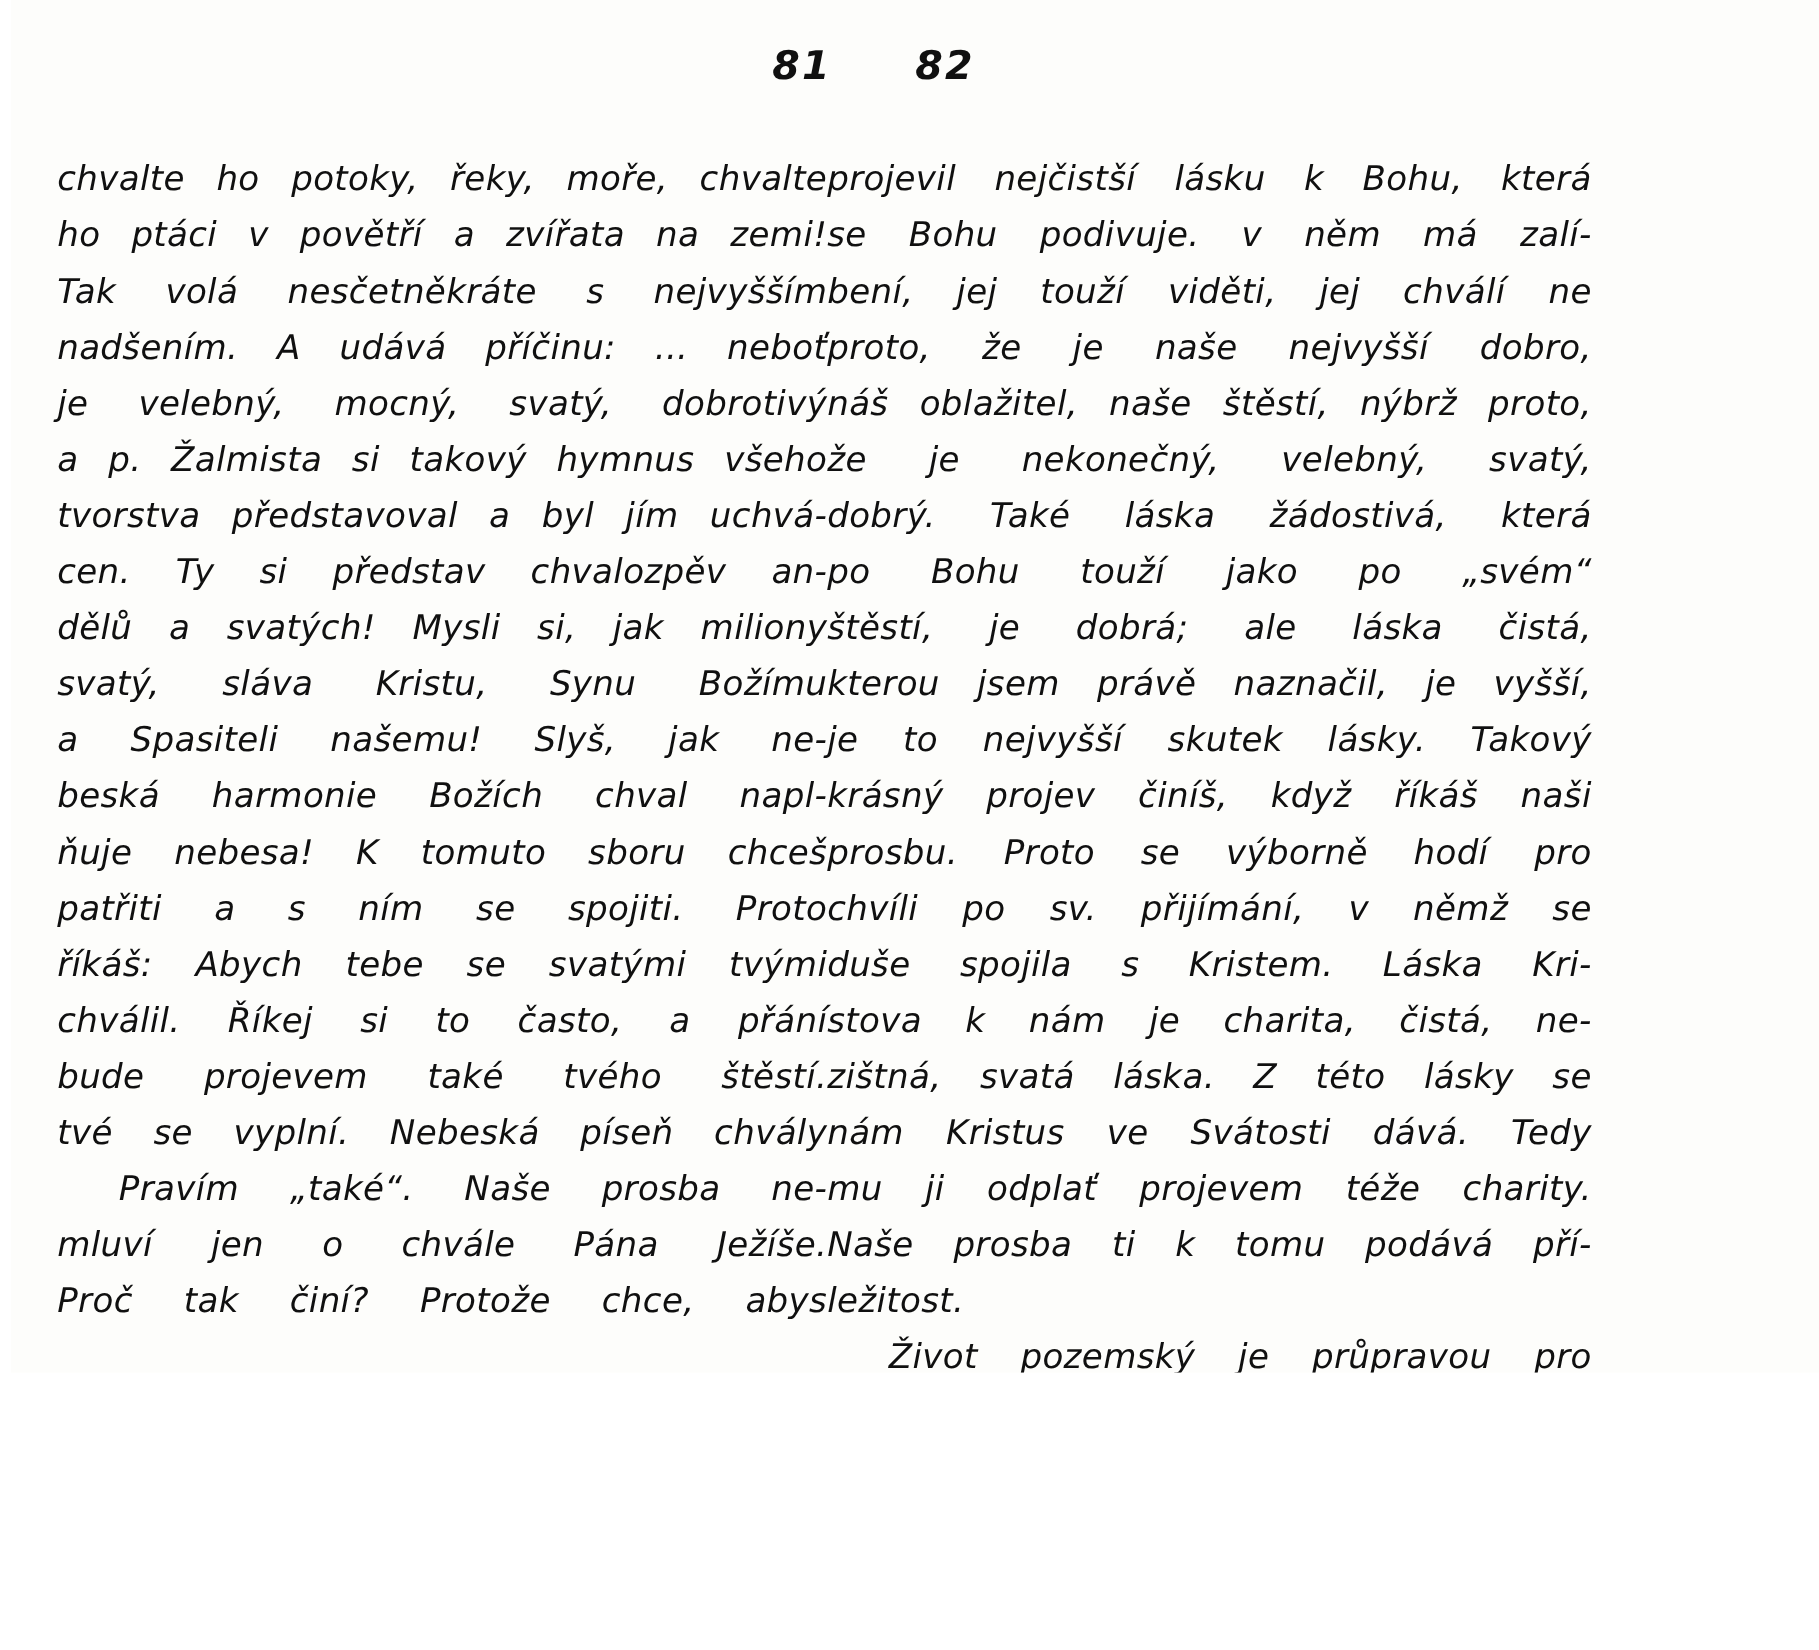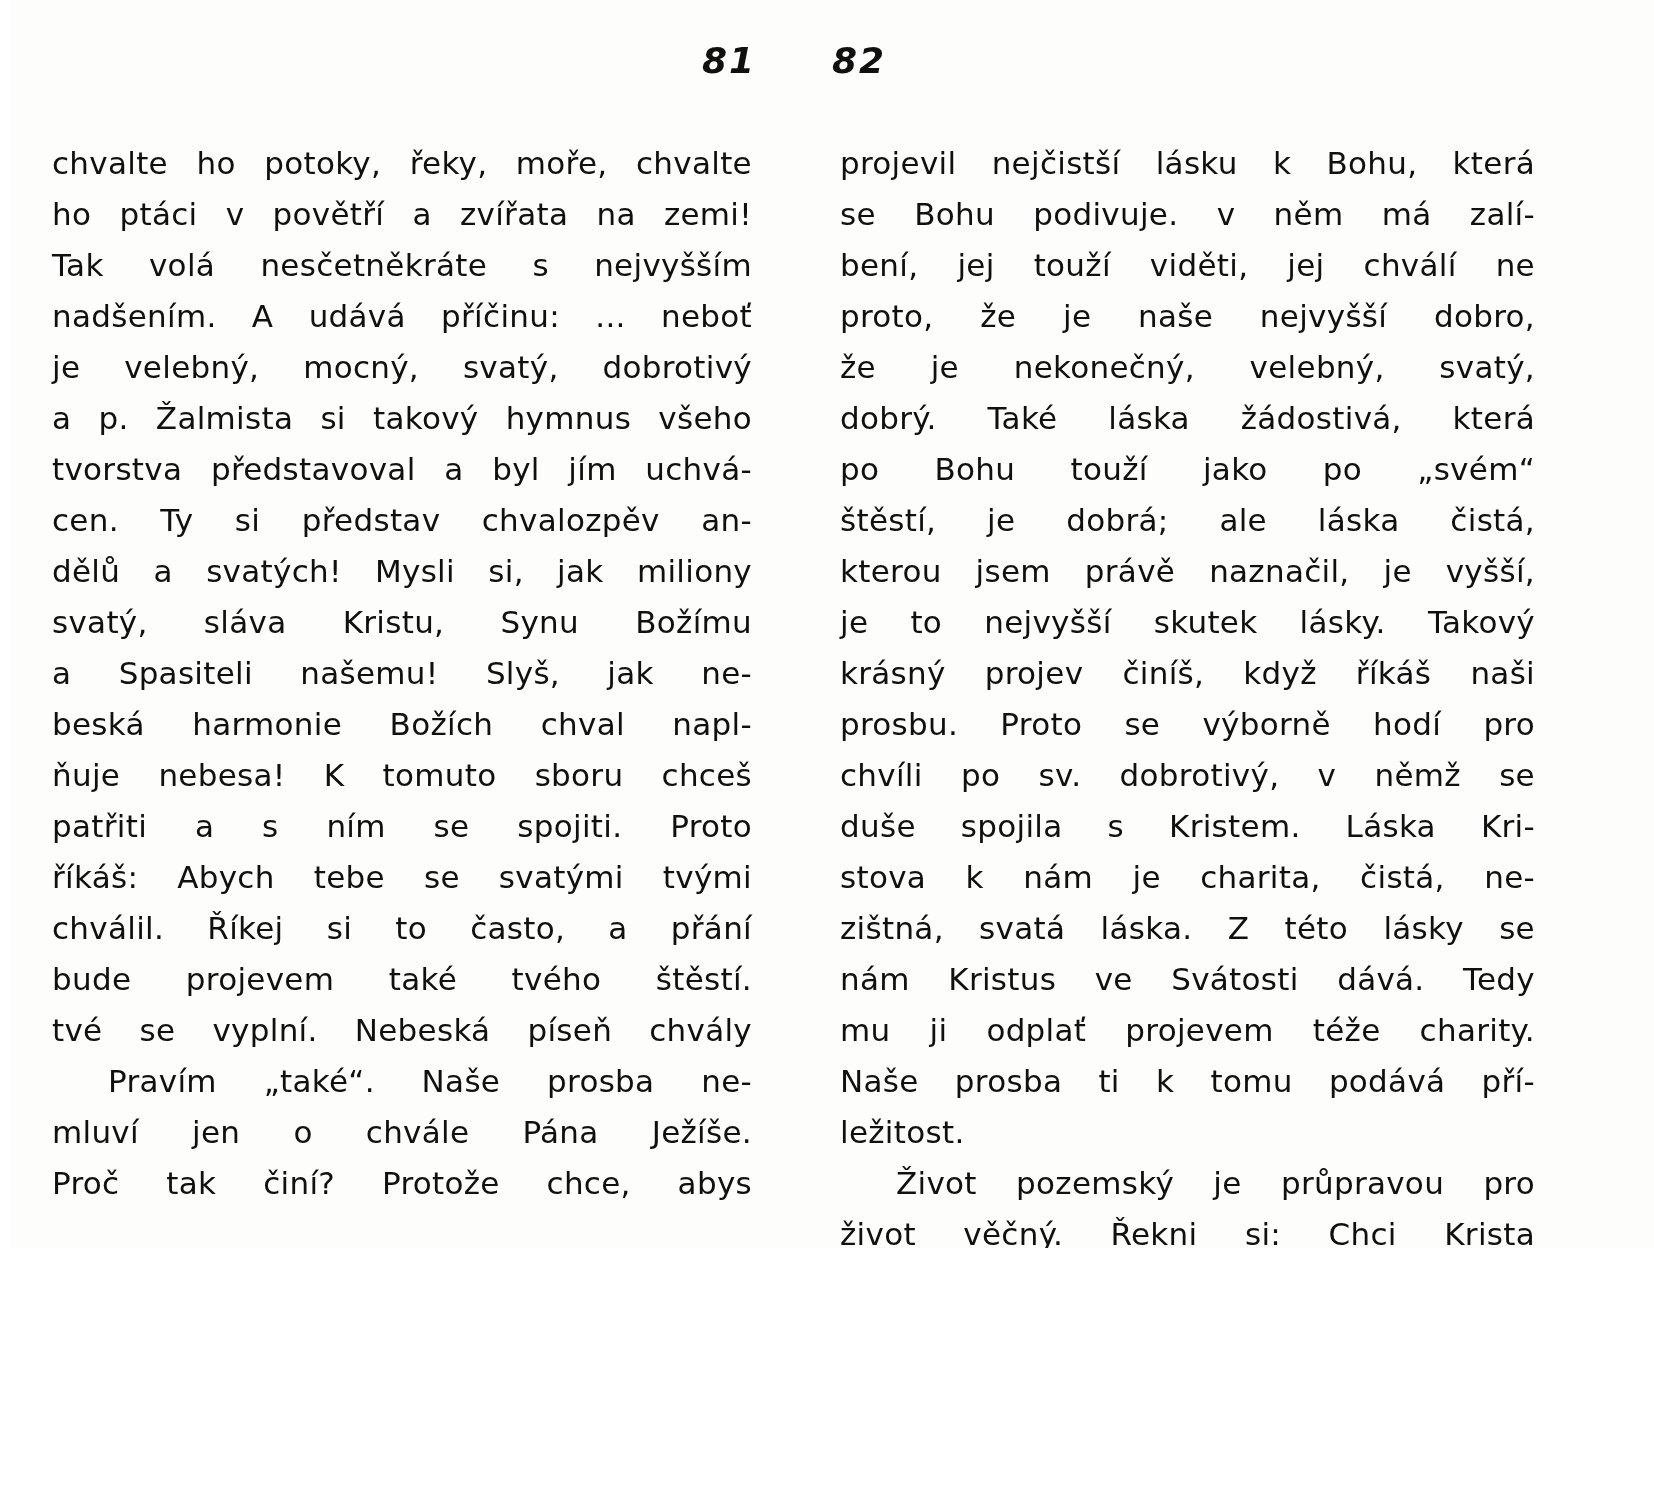--- a/index.html
+++ b/index.html
@@ -34,21 +34,21 @@
   }
   .page-num.left  { left: 692px; }
   .page-num.right { left: 822px; }
 
   .columns {
     position: absolute;
     top: 138px;
     left: 42px;
     width: 1483px;
     display: flex;
-    gap: 88px;
+    font-style: italic;
   }
   .column {
     width: 700px;
   }
   .column.right {
     width: 695px;
   }
   .line {
     height: 51px;
     line-height: 51px;
@@ -115,29 +115,30 @@
         <div class="line">tvé se vyplní. Nebeská píseň chvály</div>
         <div class="line indent">Pravím „také“. Naše prosba ne-</div>
         <div class="line">mluví jen o chvále Pána Ježíše.</div>
         <div class="line">Proč tak činí? Protože chce, abys</div>
       </div>
     <div class="column right" id="col-right">
         <div class="line">projevil nejčistší lásku k Bohu, která</div>
         <div class="line">se Bohu podivuje. v něm má zalí-</div>
         <div class="line">bení, jej touží viděti, jej chválí ne</div>
         <div class="line">proto, že je naše nejvyšší dobro,</div>
+        <div class="line">náš oblažitel, naše štěstí, nýbrž proto,</div>
         <div class="line">že je nekonečný, velebný, svatý,</div>
         <div class="line">dobrý. Také láska žádostivá, která</div>
         <div class="line">po Bohu touží jako po „svém“</div>
         <div class="line">štěstí, je dobrá; ale láska čistá,</div>
         <div class="line">kterou jsem právě naznačil, je vyšší,</div>
         <div class="line">je to nejvyšší skutek lásky. Takový</div>
         <div class="line">krásný projev činíš, když říkáš naši</div>
         <div class="line">prosbu. Proto se výborně hodí pro</div>
-        <div class="line">chvíli po sv. dobrotivý, v němž se</div>
+        <div class="line">chvíli po sv. přijímání, v němž se</div>
         <div class="line">duše spojila s Kristem. Láska Kri-</div>
         <div class="line">stova k nám je charita, čistá, ne-</div>
         <div class="line">zištná, svatá láska. Z této lásky se</div>
         <div class="line">nám Kristus ve Svátosti dává. Tedy</div>
         <div class="line">mu ji odplať projevem téže charity.</div>
         <div class="line">Naše prosba ti k tomu podává pří-</div>
         <div class="line no-justify">ležitost.</div>
         <div class="line indent">Život pozemský je průpravou pro</div>
         <div class="line">život věčný. Řekni si: Chci Krista</div>
       </div>

